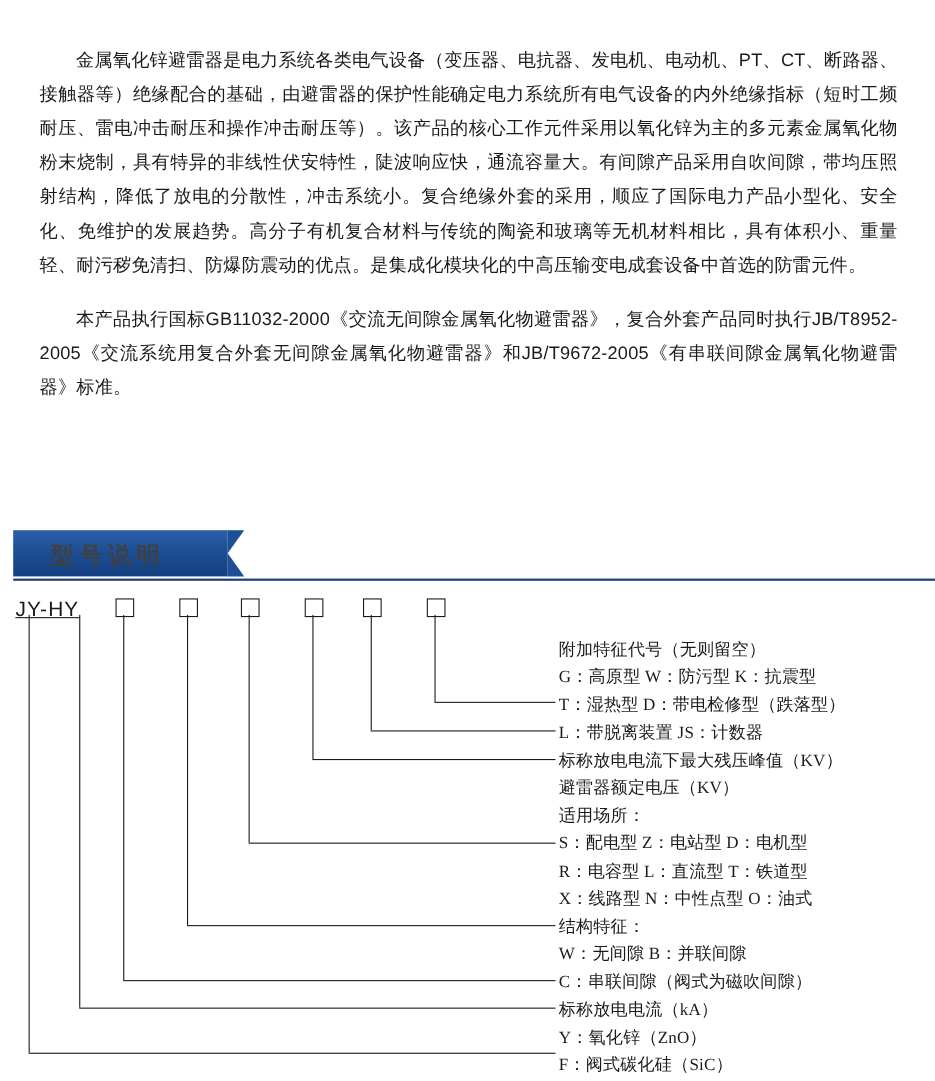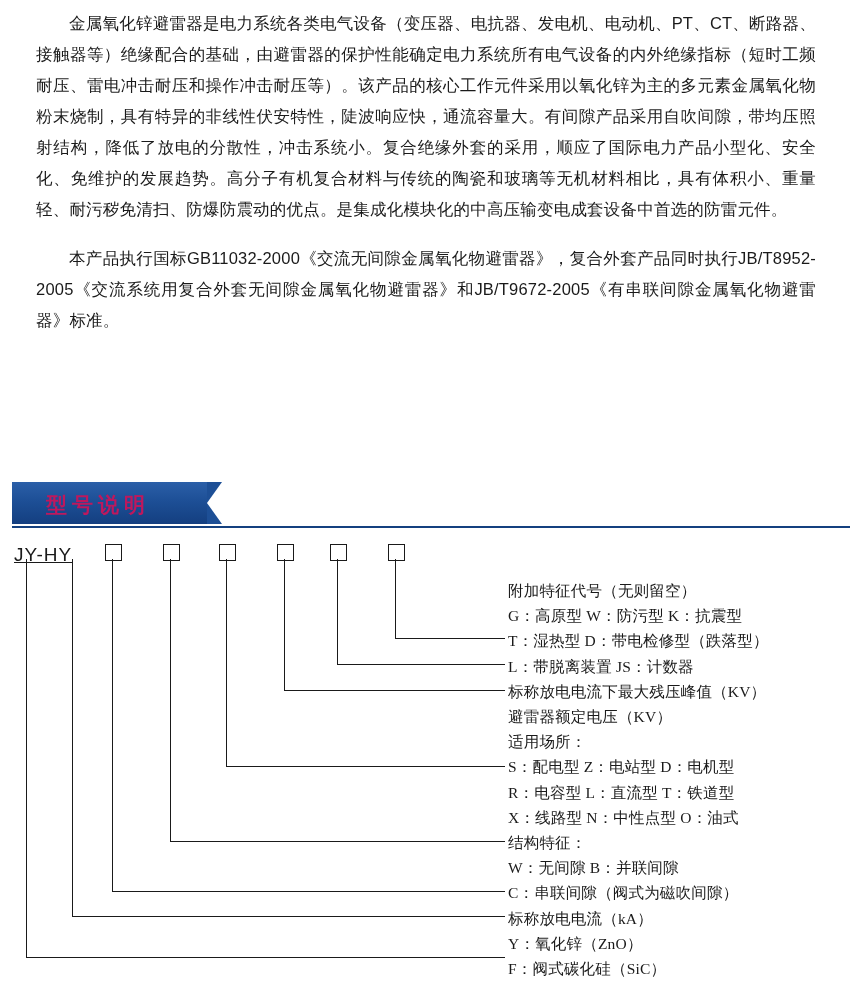--- a/index.html
+++ b/index.html
@@ -26,20 +26,21 @@
   .para {
     font-size: 16.5px;
     line-height: 31px;
     text-align: justify;
     text-justify: inter-ideograph;
     letter-spacing: 0.2px;
     margin: 0 0 4px 0;
   }
   .para.indent {
     text-indent: 2em;
+    margin-top: 32px;
   }
   .para.second {
     margin-top: 18px;
   }
 
   
   .section-banner {
     position: absolute;
     left: 12px;
     top: 482px;
@@ -61,21 +62,21 @@
     width: 0;
     height: 0;
     border-top: 21px solid #1d4f96;
     border-bottom: 21px solid #1d4f96;
     border-right: 15px solid transparent;
   }
   .banner-text {
     position: absolute;
     left: 34px;
     top: 9px;
-    color: #be185d;
+    color: #404040;
     font-size: 21px;
     font-weight: bold;
     letter-spacing: 5px;
   }
   .banner-underline {
     position: absolute;
     left: 0;
     top: 44px;
     width: 838px;
     height: 2px;

